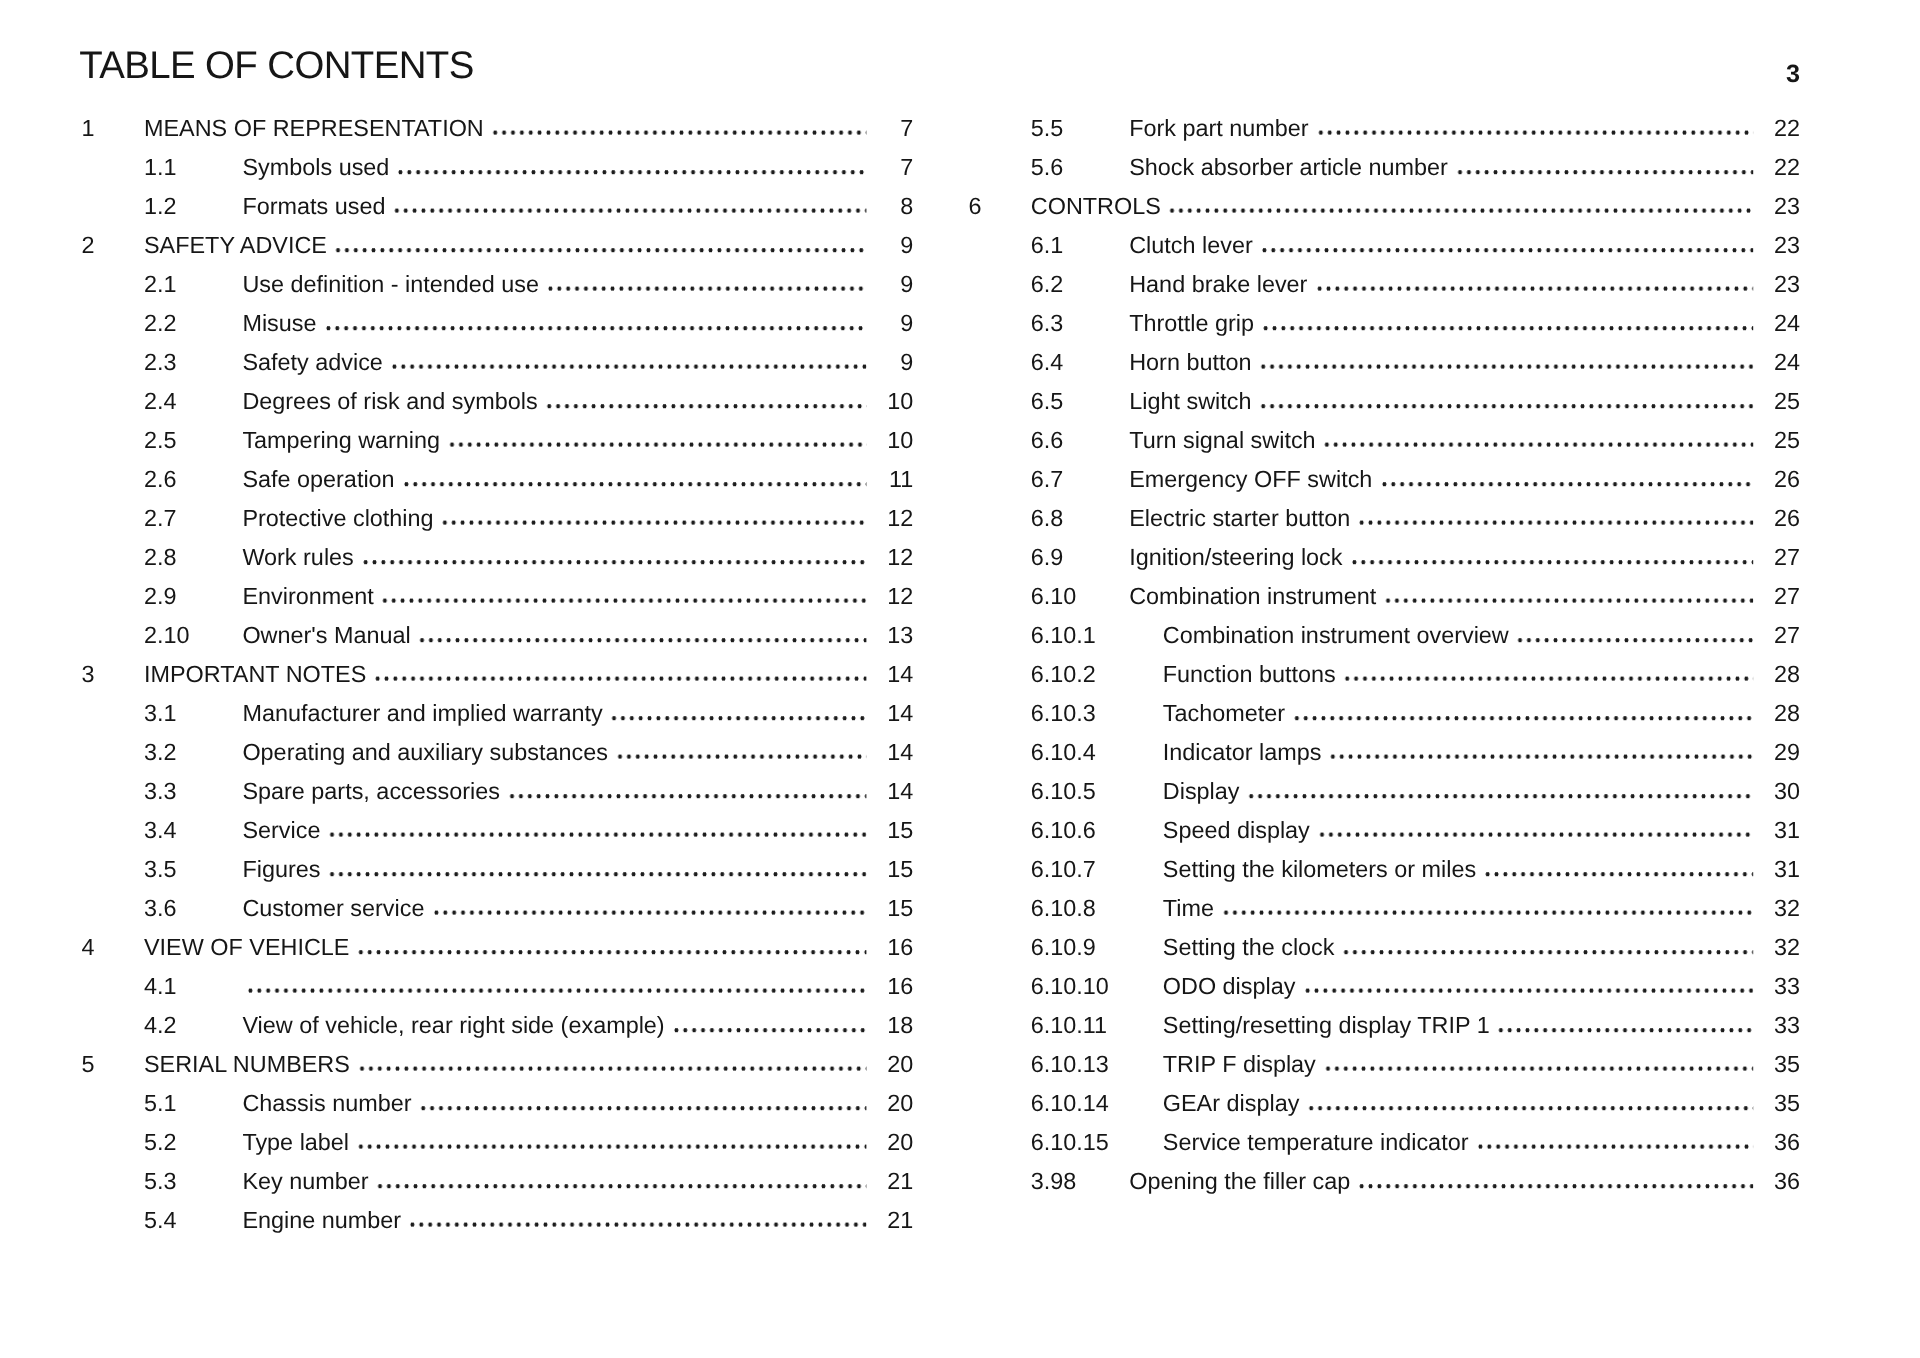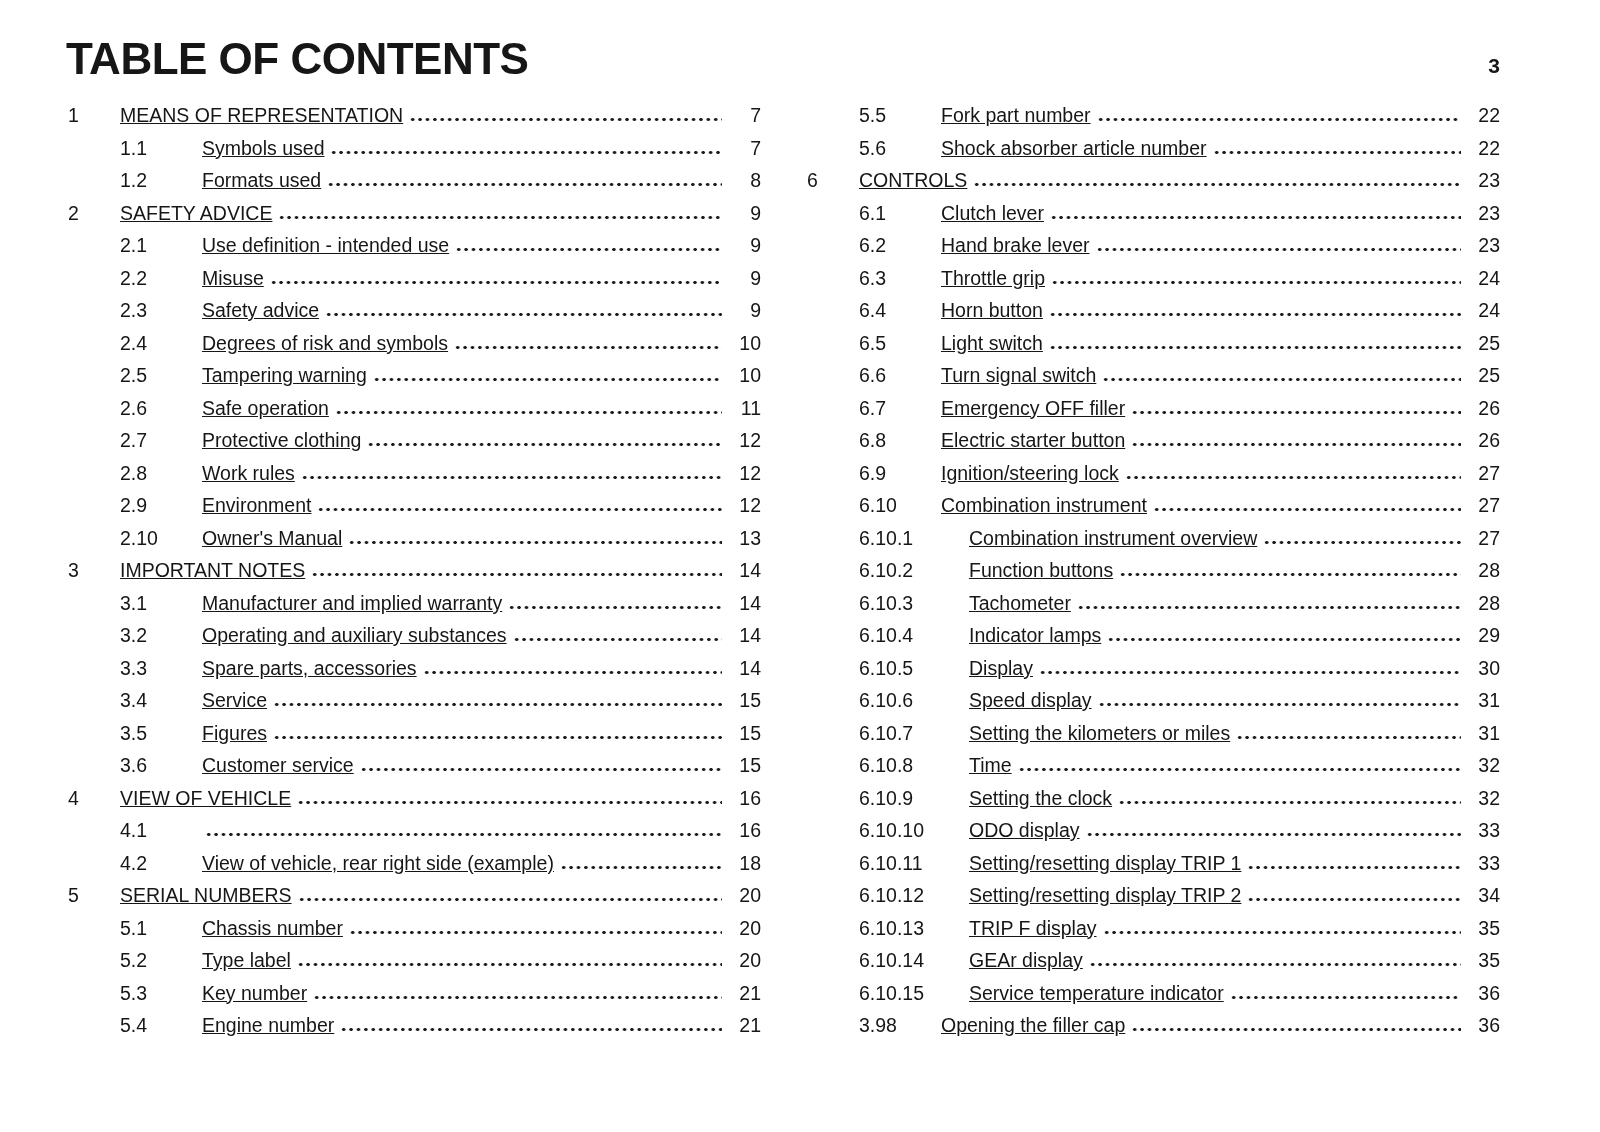--- a/index.html
+++ b/index.html
@@ -15,22 +15,22 @@
     overflow: hidden;
   }
   .header {
     display: flex;
     justify-content: space-between;
     align-items: center;
     padding: 36px 100px 10px 66px;
   }
   .doc-title {
     margin: 0;
-    font-size: 44px;
-    font-weight: bold;
+    font-size: 32px;
+    font-weight: normal;
     letter-spacing: -0.5px;
     line-height: 1.05;
   }
   .page-num {
     font-size: 21px;
     font-weight: bold;
     padding-top: 14px;
   }
   .toc-wrap {
     display: flex;
@@ -50,21 +50,20 @@
   }
   .num  { flex: 0 0 auto; }
   .level-1 .num { width: 52px; }
   .level-2 { padding-left: 52px; }
   .level-2 .num { width: 82px; }
   .level-3 { padding-left: 52px; }
   .level-3 .num { width: 110px; }
   .title {
     flex: 0 0 auto;
     padding-right: 3px;
-    text-decoration: underline;
   }
   .dots {
     flex: 1 1 10px;
     height: 12px;
     margin-left: 3px;
     margin-right: 5px;
     background-image: radial-gradient(circle, #1c1c1c 1.55px, rgba(0,0,0,0) 1.8px);
     background-size: 7.4px 5px;
     background-position: left bottom;
     background-repeat: repeat-x;
@@ -309,21 +308,21 @@
         <span class="pg">25</span>
       </div>
       <div class="toc-row level-2">
         <span class="num">6.6</span>
         <span class="title">Turn signal switch</span>
         <span class="dots"></span>
         <span class="pg">25</span>
       </div>
       <div class="toc-row level-2">
         <span class="num">6.7</span>
-        <span class="title">Emergency OFF filler</span>
+        <span class="title">Emergency OFF switch</span>
         <span class="dots"></span>
         <span class="pg">26</span>
       </div>
       <div class="toc-row level-2">
         <span class="num">6.8</span>
         <span class="title">Electric starter button</span>
         <span class="dots"></span>
         <span class="pg">26</span>
       </div>
       <div class="toc-row level-2">
@@ -396,26 +395,20 @@
         <span class="num">6.10.10</span>
         <span class="title">ODO display</span>
         <span class="dots"></span>
         <span class="pg">33</span>
       </div>
       <div class="toc-row level-3">
         <span class="num">6.10.11</span>
         <span class="title">Setting/resetting display TRIP 1</span>
         <span class="dots"></span>
         <span class="pg">33</span>
-      </div>
-      <div class="toc-row level-3">
-        <span class="num">6.10.12</span>
-        <span class="title">Setting/resetting display TRIP 2</span>
-        <span class="dots"></span>
-        <span class="pg">34</span>
       </div>
       <div class="toc-row level-3">
         <span class="num">6.10.13</span>
         <span class="title">TRIP F display</span>
         <span class="dots"></span>
         <span class="pg">35</span>
       </div>
       <div class="toc-row level-3">
         <span class="num">6.10.14</span>
         <span class="title">GEAr display</span>

